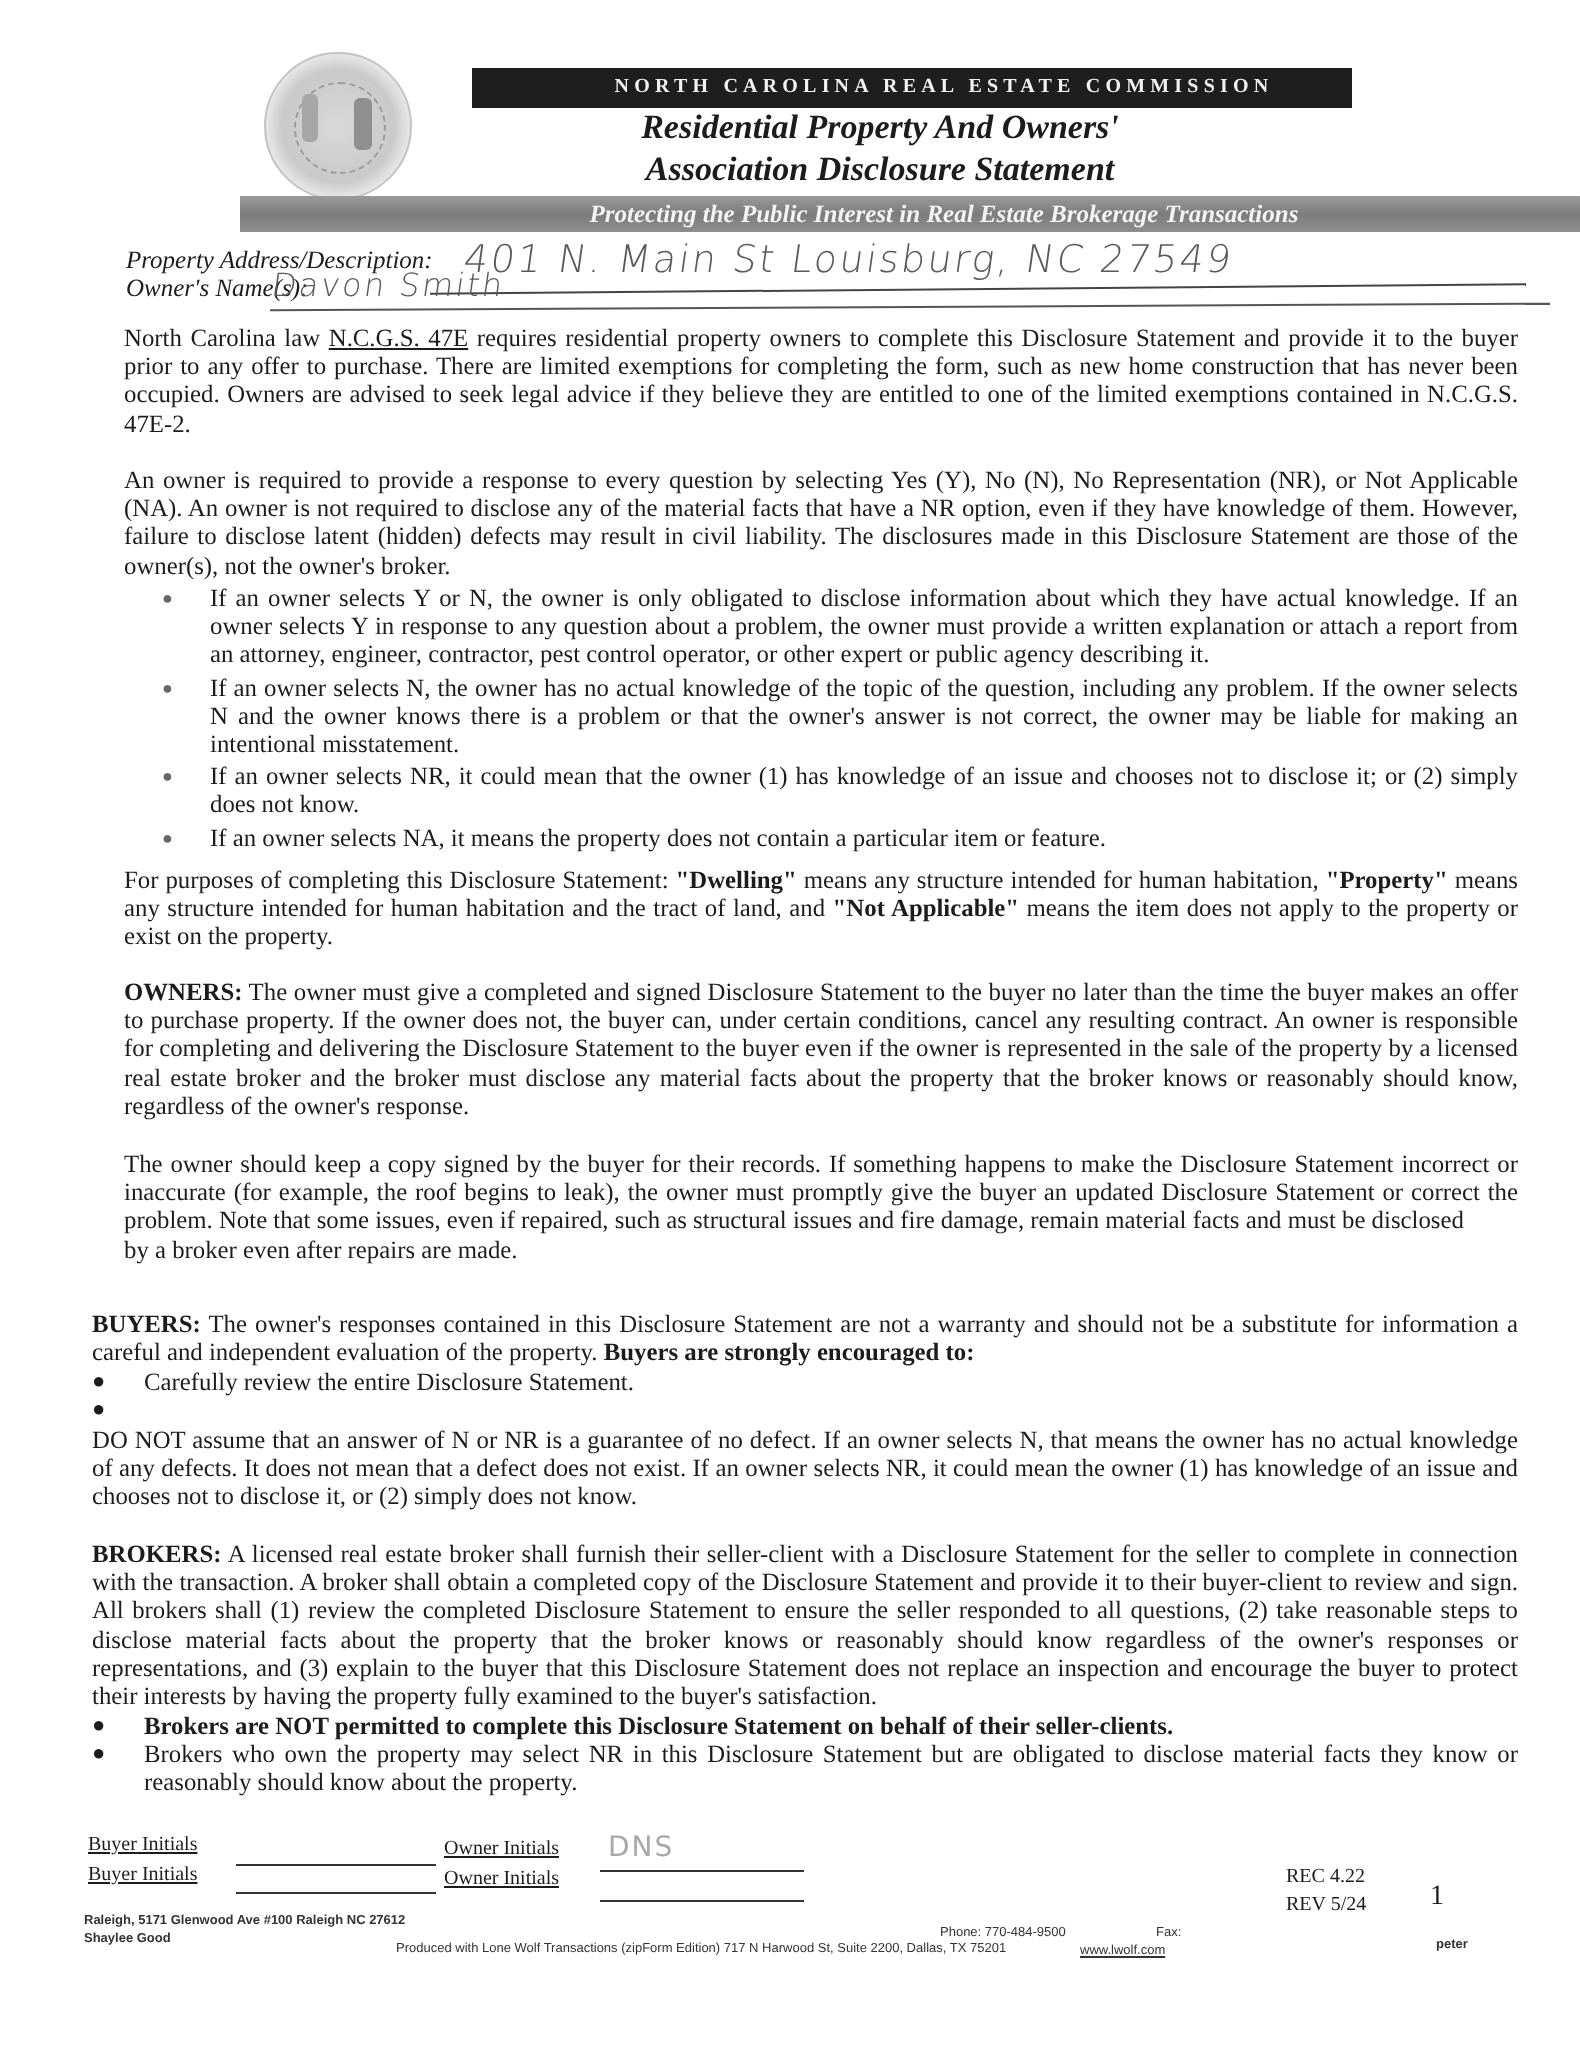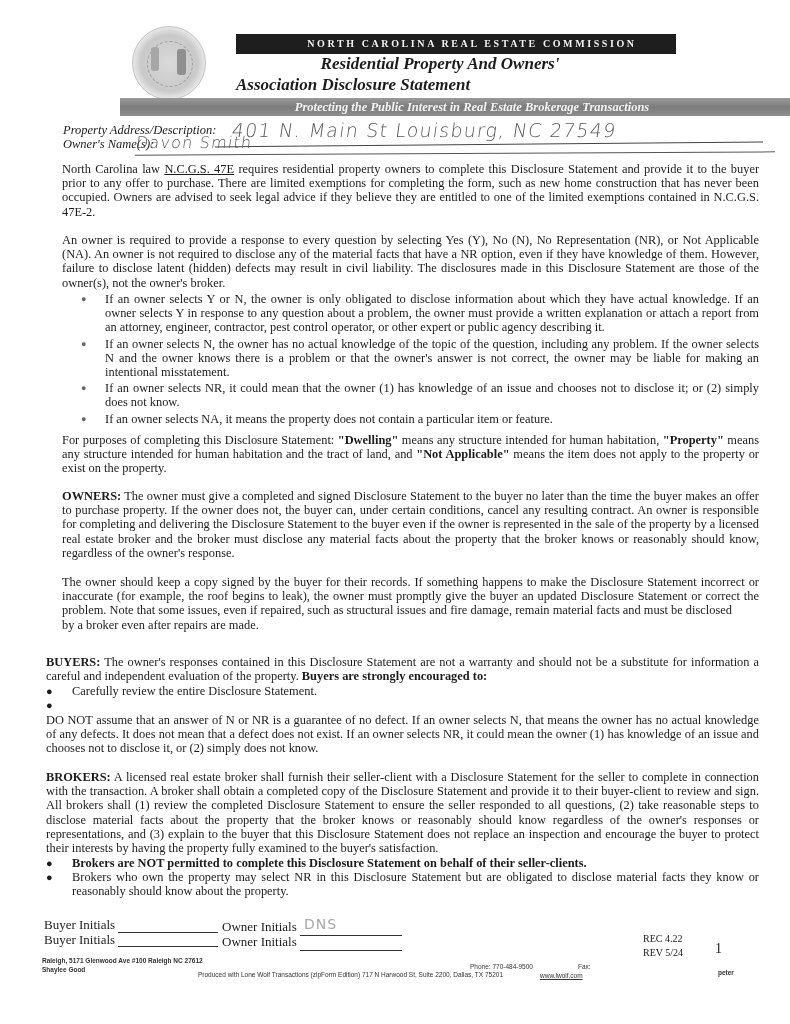--- a/index.html
+++ b/index.html
@@ -11,21 +11,21 @@
           background: radial-gradient(circle, #d9d9d9 0%, #c9c9c9 55%, #e6e6e6 70%, #bdbdbd 100%);
           border: 1px solid #c4c4c4; }
   .seal-inner { position: absolute; left: 14px; top: 14px; width: 44px; height: 44px; border-radius: 50%;
                 border: 1px dashed #9c9c9c; }
   .seal-fig1 { position: absolute; left: 18px; top: 20px; width: 8px; height: 24px; background: #a6a6a6; border-radius: 3px; }
   .seal-fig2 { position: absolute; left: 44px; top: 22px; width: 9px; height: 26px; background: #8f8f8f; border-radius: 3px; }
   .commission-bar { left: 236px; top: 34px; width: 408px; height: 20px; background: #1e1e1e; color: #f2f2f2;
                     font-family: "Liberation Serif", serif; font-weight: bold; font-size: 10px; letter-spacing: 2.6px;
                     text-align: center; line-height: 19px; padding-left: 32px; }
   .title1 { left: 236px; top: 54px; width: 408px; text-align: center; font-style: italic; font-weight: bold; font-size: 17px; }
-  .title2 { left: 236px; top: 75px; width: 408px; text-align: left; font-style: italic; font-weight: bold; font-size: 17px; }
+  .title2 { left: 236px; top: 75px; width: 408px; text-align: center; font-style: italic; font-weight: bold; font-size: 17px; }
   .tagline { left: 120px; top: 98px; width: 704px; height: 18px; text-align: center;
              background: linear-gradient(#9a9a9a, #7c7c7c 50%, #8e8e8e); color: #f4f4f4;
              font-style: italic; font-weight: bold; font-size: 12.5px; line-height: 18px; }
   
   .field-label { font-size: 12.5px; font-style: italic; }
   .addr-label { left: 63px; top: 123px; }
   .owner-label { left: 63px; top: 137px; }
   .addr-line { left: 215px; top: 144px; width: 548px; border-bottom: 1px solid #444; transform: rotate(-0.5deg); }
   .owner-line { left: 135px; top: 153px; width: 640px; border-bottom: 1px solid #555; transform: rotate(-0.3deg); }
   .handwriting { font-family: "DejaVu Sans", sans-serif; font-weight: 300; color: #5a5a5a; letter-spacing: 1.2px; }
@@ -35,21 +35,21 @@
   .para { left: 62px; width: 697px; font-size: 12.4px; line-height: 14.2px; text-align: justify; }
   .para b { font-weight: bold; }
   .u { text-decoration: underline; }
   .bullets { left: 78px; width: 681px; font-size: 12.4px; line-height: 14.2px; margin: 0; padding: 0; list-style: none; }
   .bullets li { position: relative; padding-left: 27px; text-align: justify; margin-bottom: 2px; }
   .bullets li .dot { position: absolute; left: 3px; top: 0; font-size: 9px; color: #666; }
   .bbullets { left: 46px; width: 713px; font-size: 12.4px; line-height: 14.2px; margin: 0; padding: 0; list-style: none; }
   .bbullets li { position: relative; padding-left: 26px; text-align: justify; }
   .bbullets li .dot { position: absolute; left: 0; top: 0; font-size: 11px; }
   
-  .init-label { font-size: 13px; }
+  .init-label { font-size: 10px; text-decoration: underline; }
   .init-line { border-bottom: 1px solid #333; }
   .initials-value { font-size: 14px; color: #a8a8a8; font-family: "DejaVu Sans", sans-serif; letter-spacing: 1px; }
   .small { font-size: 6.5px; color: #333; font-family: "Liberation Sans", sans-serif; }
   .rev { font-size: 10px; text-align: center; }
   .pagenum { font-size: 14px; }
 </style>
 </head>
 <body>
 
 <div class="abs seal">

